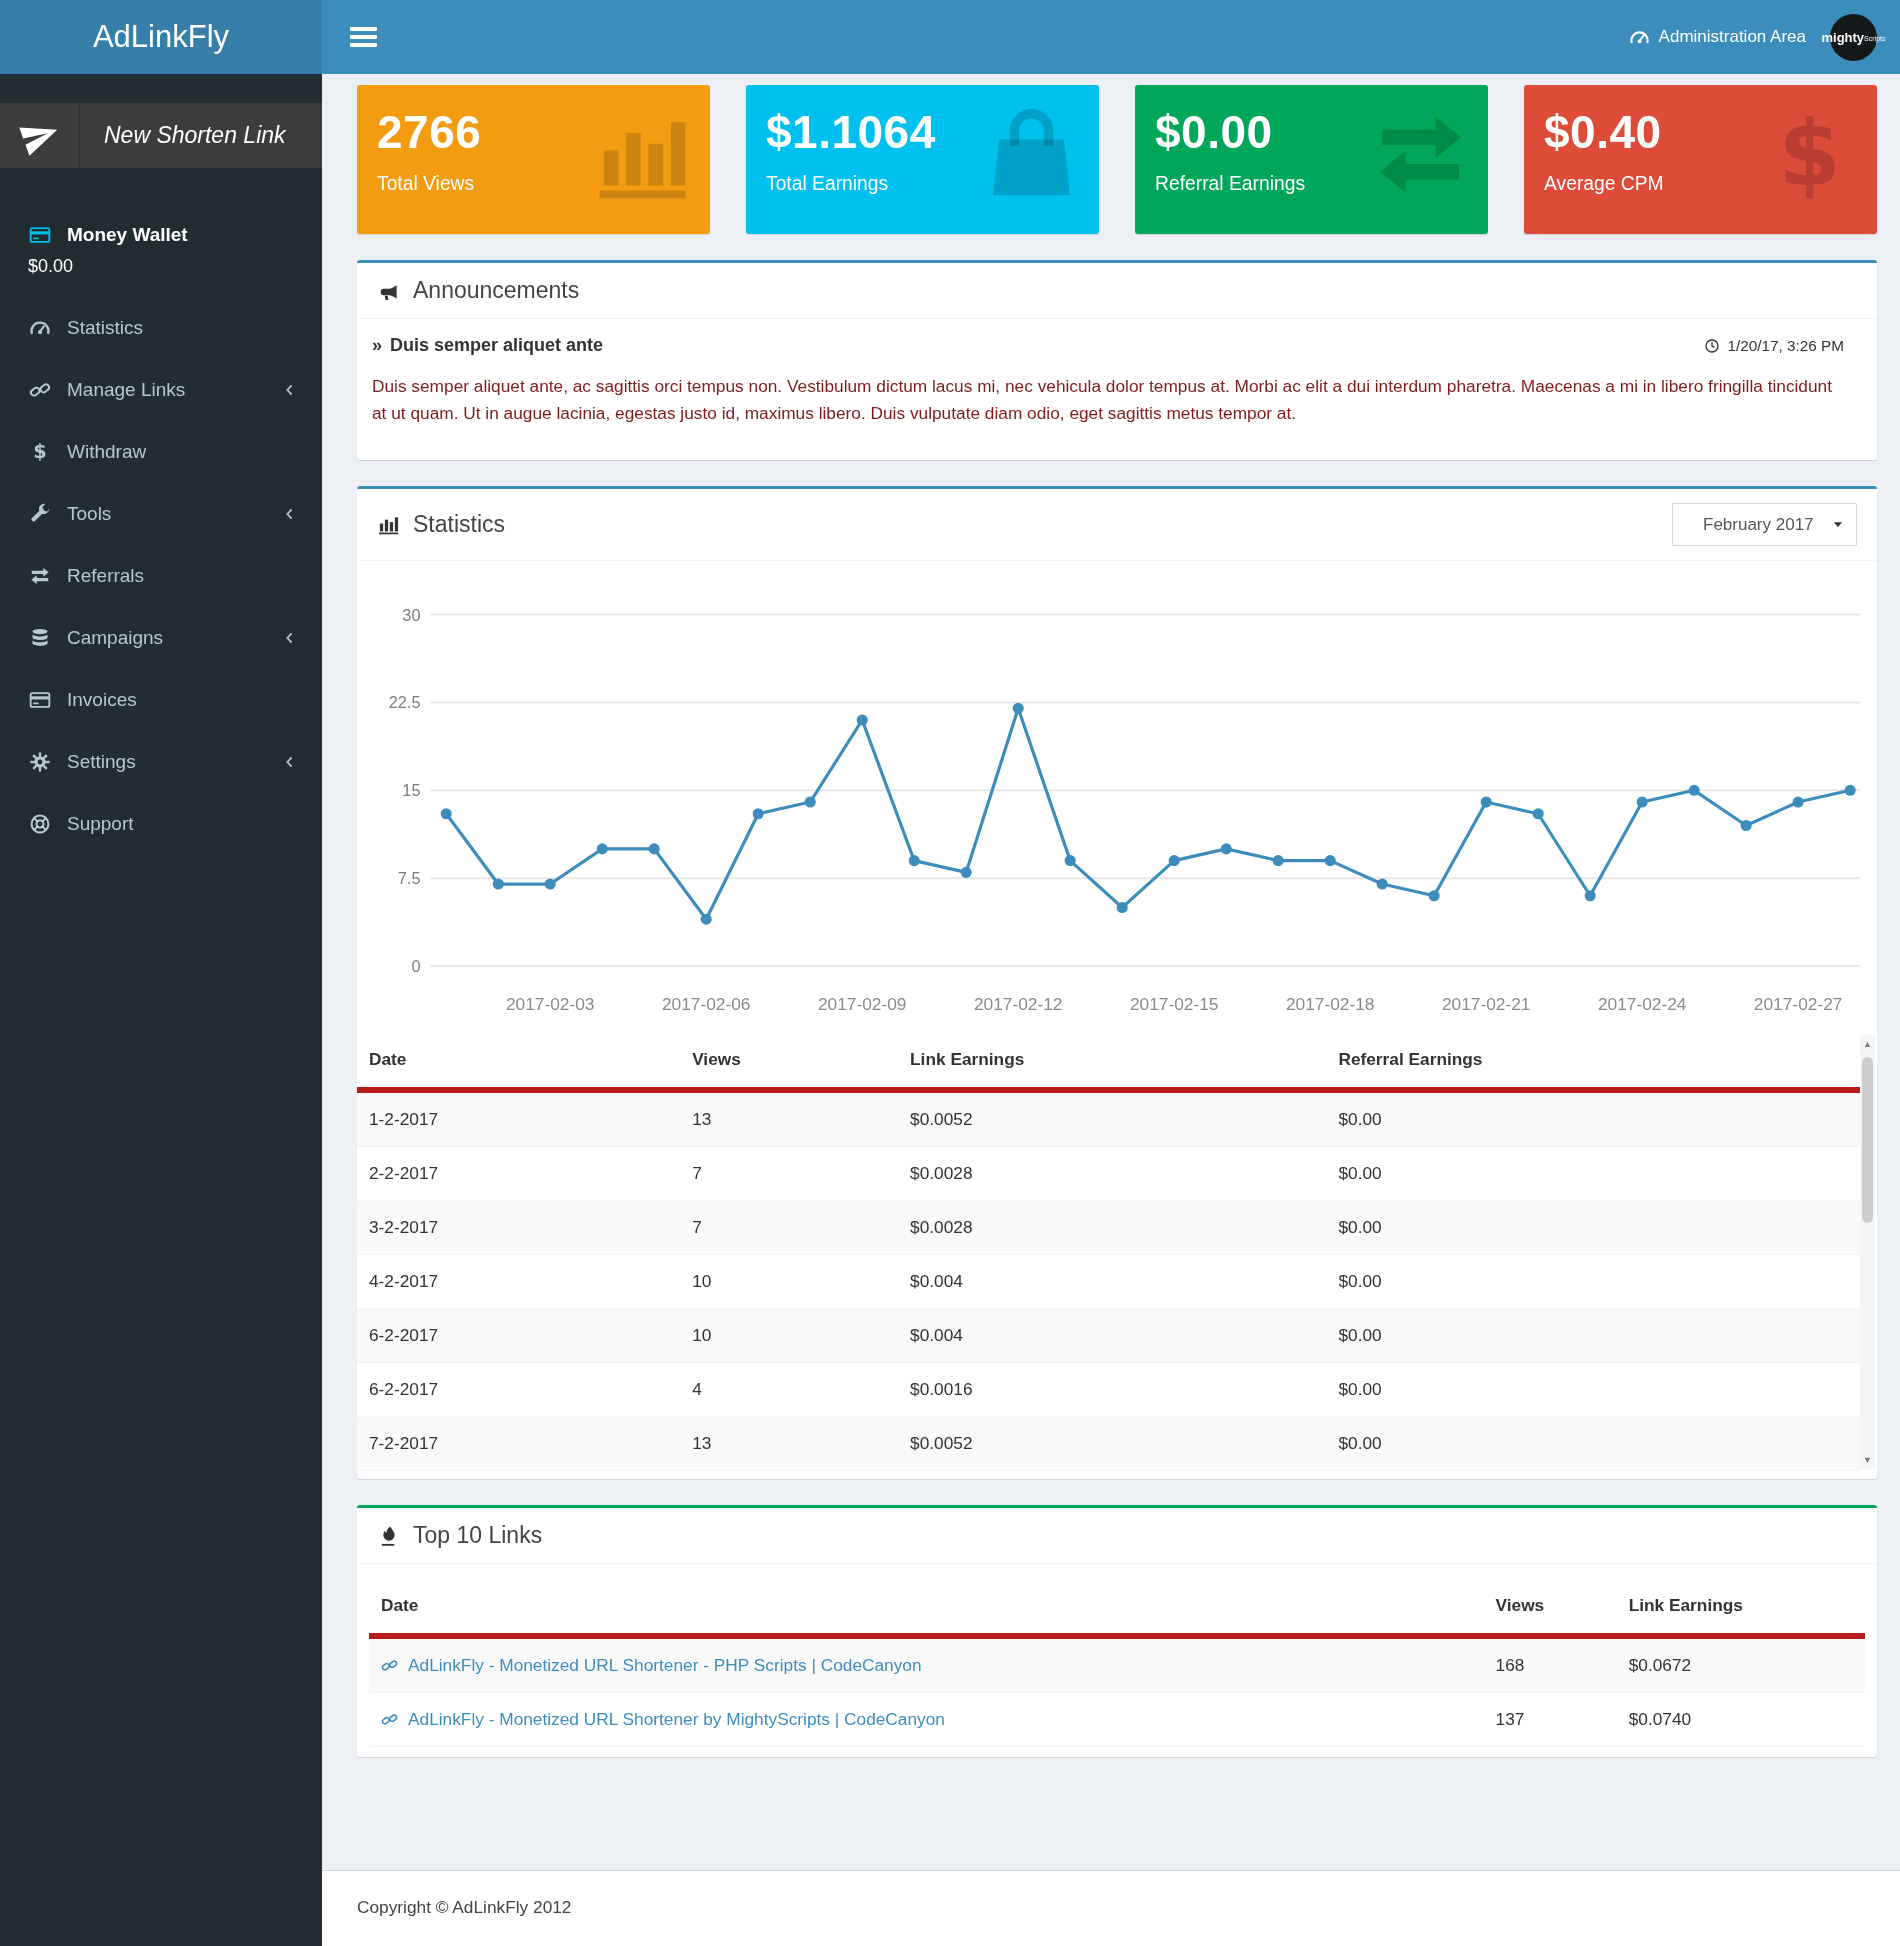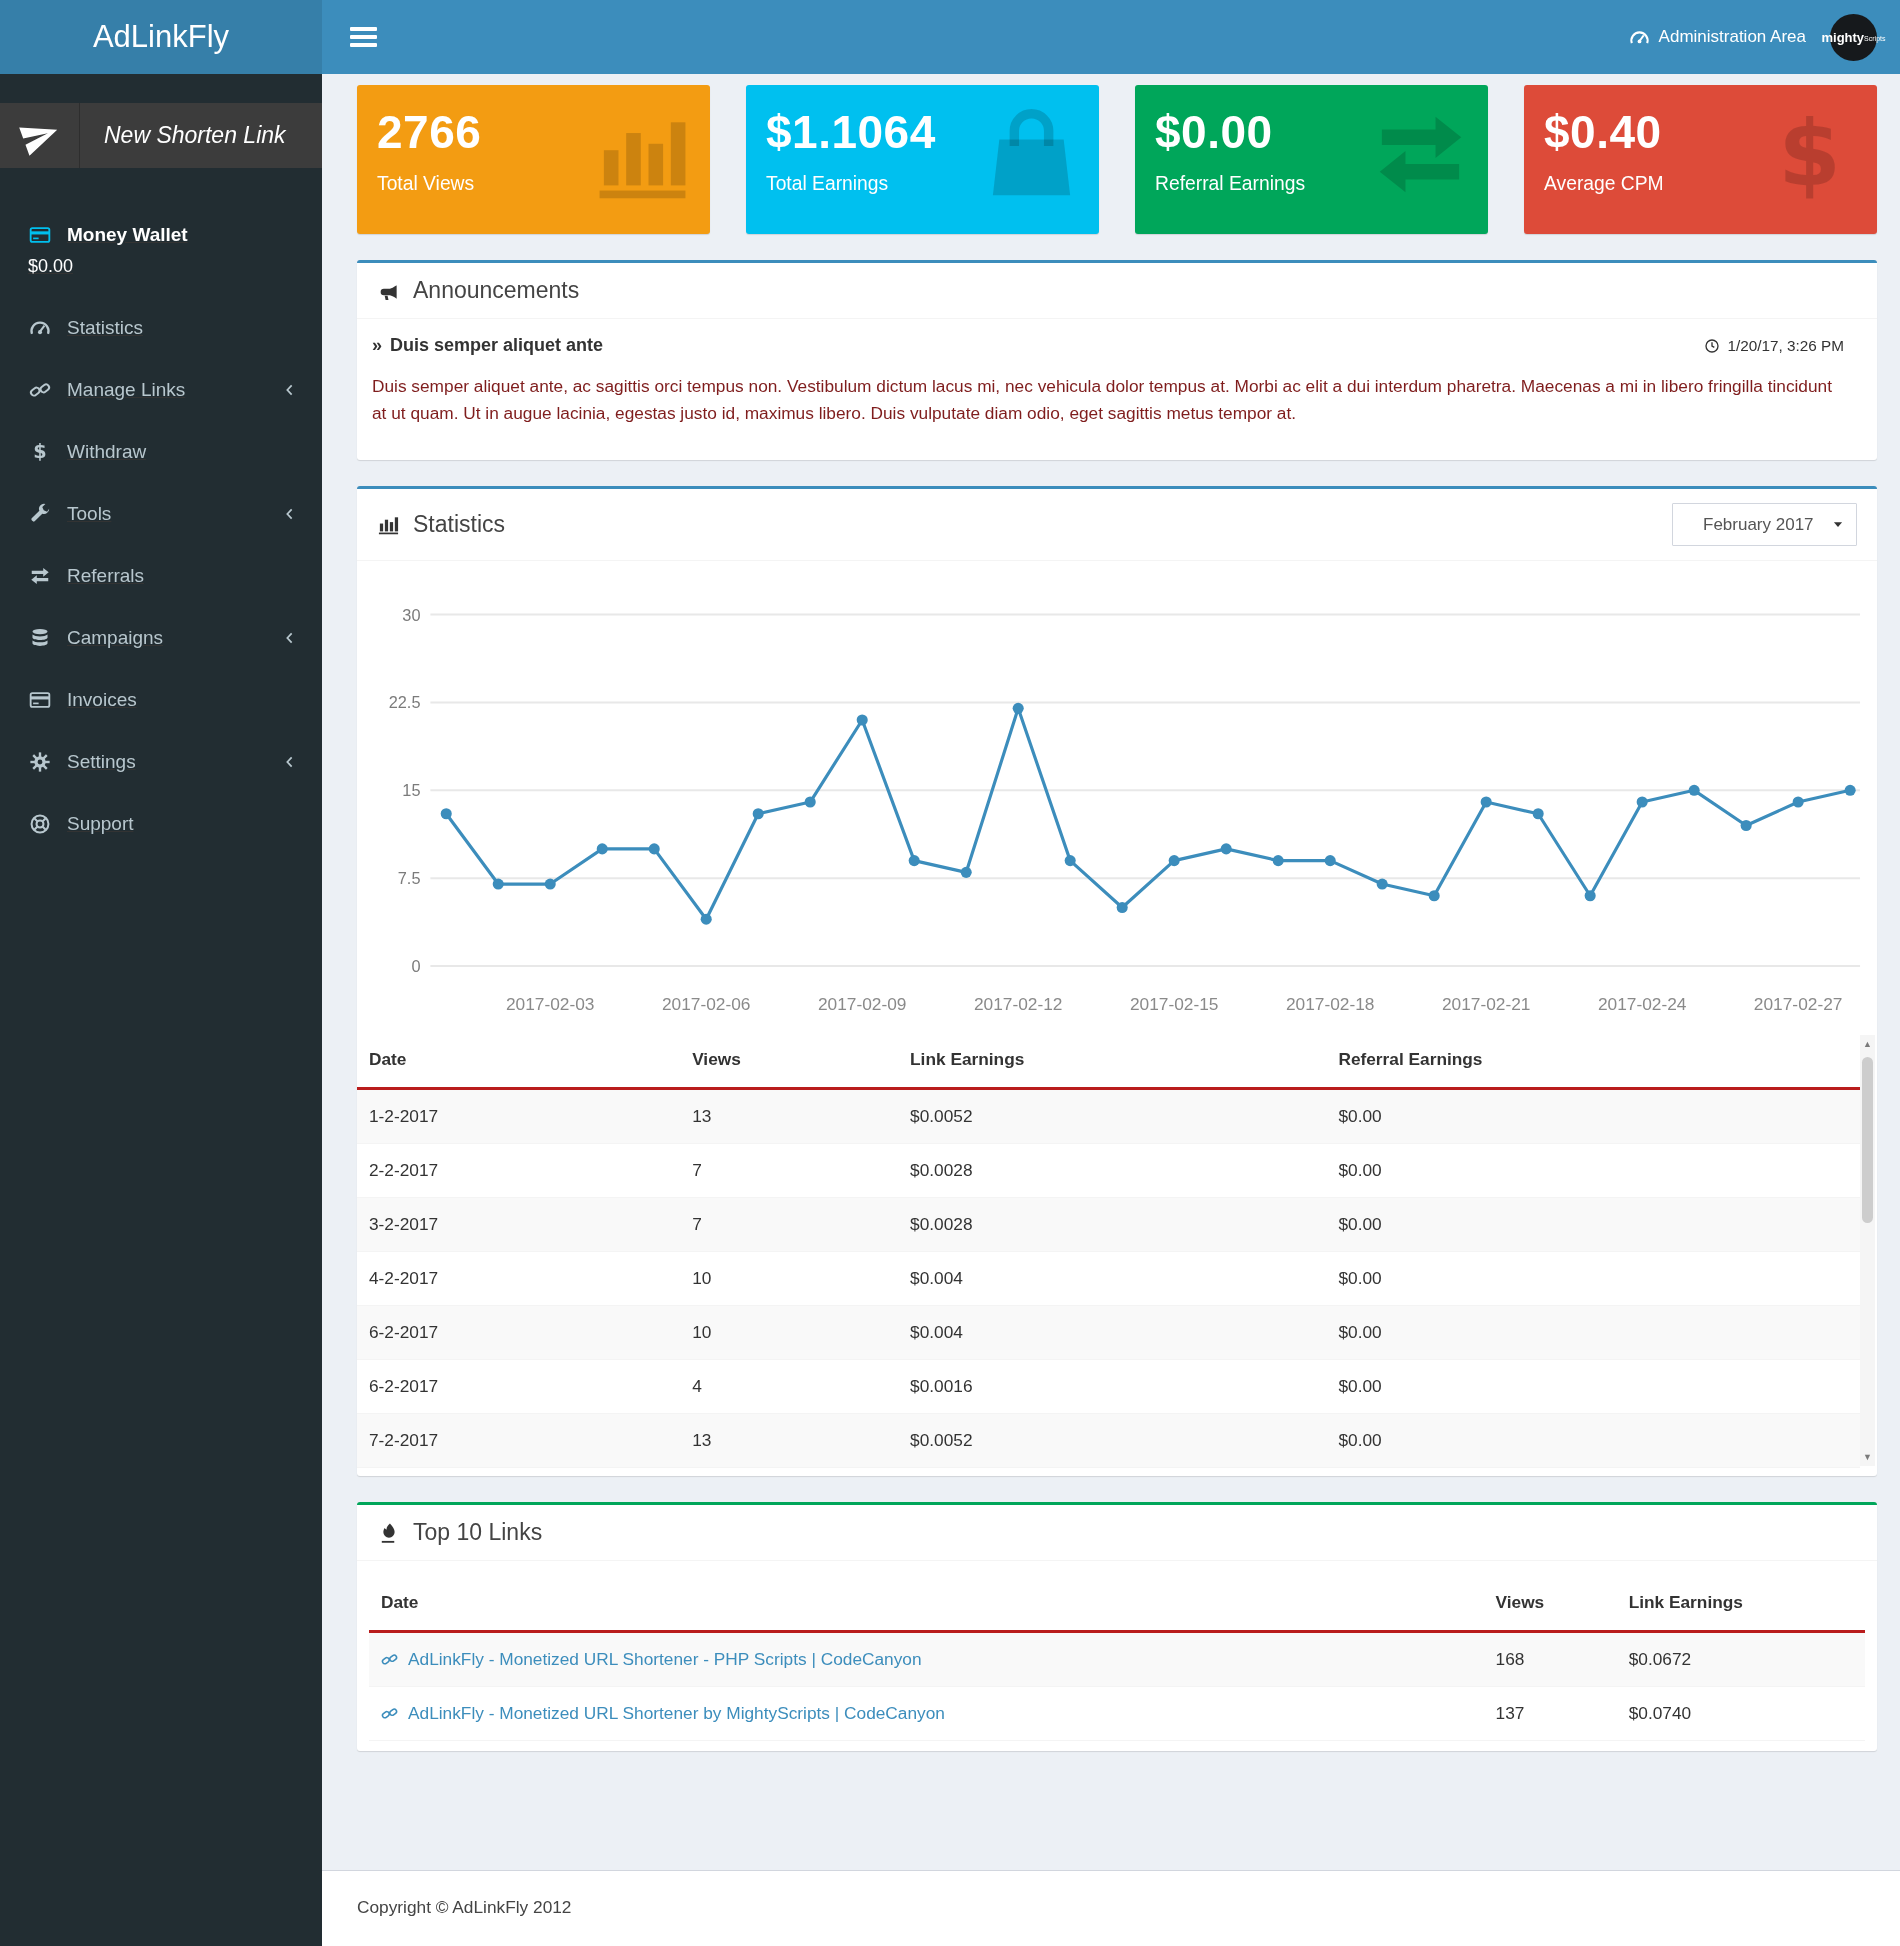--- a/index.html
+++ b/index.html
@@ -22,21 +22,21 @@
   .avatar { width: 47px; height: 47px; border-radius: 50%; background: #16191c; color: #fff; display: flex; flex-direction: row; align-items: center; justify-content: center; line-height: 1; cursor: pointer; }
   .avatar .a1 { font-size: 13px; font-weight: bold; }
   .avatar .a2 { font-size: 7px; margin-top: 2px; }
 
   
   .sidebar { position: absolute; top: 74px; left: 0; bottom: 0; width: 322px; background: #222d32; }
   .new-link { margin-top: 29px; height: 65px; display: flex; background: #3c3c3c; cursor: pointer; font-style: italic; }
   .nl-icon { width: 80px; border-right: 1px solid #2e2e2e; display: flex; align-items: center; justify-content: center; color: #fff; }
   .nl-icon .icon { width: 40px; height: 40px; transform: rotate(-20deg); }
   .nl-label { flex: 1; display: flex; align-items: center; padding-left: 24px; color: #fff; font-size: 23px; }
-  .menu { margin-top: 36px; text-decoration: underline; }
+  .menu { margin-top: 36px; }
   .menu-item { position: relative; padding: 20px 28px; cursor: pointer; color: #b8c7ce; font-size: 19px; }
   .mi-row { display: flex; align-items: center; }
   .mi-icon { width: 24px; height: 22px; margin-right: 15px; color: #b8c7ce; flex: none; }
   .menu-item.accent .mi-label { color: #fff; font-weight: bold; }
   .mi-sub { margin-top: 10px; color: #fff; font-size: 18px; }
   .mi-chevron { position: absolute; right: 24px; top: 50%; transform: translateY(-50%); width: 16px; height: 16px; color: #b8c7ce; }
 
   
   .content { margin-left: 322px; padding: 25px 24px 0 35px; }
   .page-head { display: flex; justify-content: space-between; align-items: flex-start; }
@@ -70,21 +70,21 @@
   .ann-text { margin-top: 17px; font-size: 17.3px; color: #7f1d1d; line-height: 1.58; }
 
   .select-wrap { position: relative; }
   select.month { appearance: none; -webkit-appearance: none; width: 185px; height: 43px; border: 1px solid #d2d6de; background: #fff; color: #555; font-size: 17px; padding: 0 40px 0 30px; font-family: inherit; border-radius: 1px; cursor: pointer; }
   .select-caret { position: absolute; right: 12px; top: 14px; width: 14px; height: 14px; color: #333; pointer-events: none; }
 
   .chart-wrap { padding: 12px 12px 0 12px; }
   .chart-wrap svg { display: block; width: 100%; }
 
   .tbl { width: 100%; border-collapse: collapse; font-size: 17.3px; color: #333; }
-  .tbl th { font-weight: bold; text-align: left; padding: 17px 10px 17px 12px; border-bottom: 3px solid #b91c1c; background: #fff; }
+  .tbl th { font-weight: bold; text-align: left; padding: 17px 10px 17px 12px; border-bottom: 6px solid #b91c1c; background: #fff; }
   .tbl td { padding: 16px 10px 16px 12px; border-bottom: 1px solid #f4f4f4; }
   .tbl tbody tr:nth-child(odd) { background: #f9f9f9; }
   #stats-table th:nth-child(1){ width: 21.5%; } #stats-table th:nth-child(2){ width: 14.5%; } #stats-table th:nth-child(3){ width: 28.5%; }
   #links-table th:nth-child(1){ width: 74.5%; } #links-table th:nth-child(2){ width: 8.9%; }
 
   .stats-tbl-wrap { position: relative; margin-top: 6px; padding-right: 17px; padding-bottom: 8px; }
   .fake-scroll { position: absolute; top: 3px; right: 2px; bottom: 10px; width: 15px; background: #f5f5f5; }
   .fs-up,.fs-down { position: absolute; left: 0; width: 100%; text-align: center; font-size: 9px; color: #7a7a7a; height: 14px; line-height: 14px; cursor: pointer; }
   .fs-up { top: 2px; } .fs-down { bottom: 2px; }
   .fs-thumb { position: absolute; left: 2px; width: 11px; top: 22px; height: 166px; background: #cdcdcd; border-radius: 7px; cursor: grab; }

